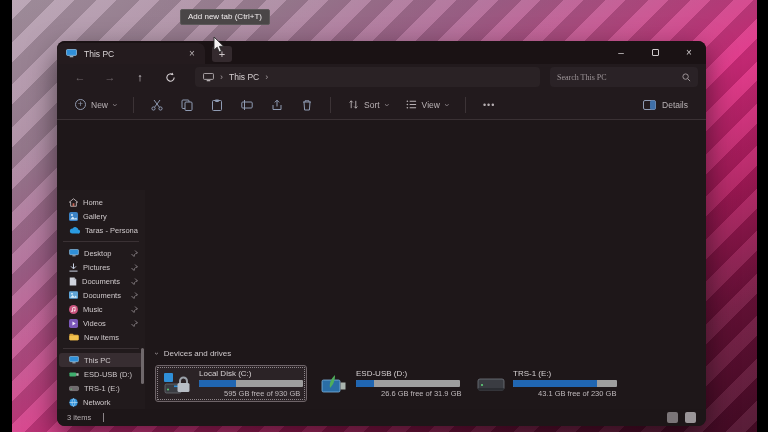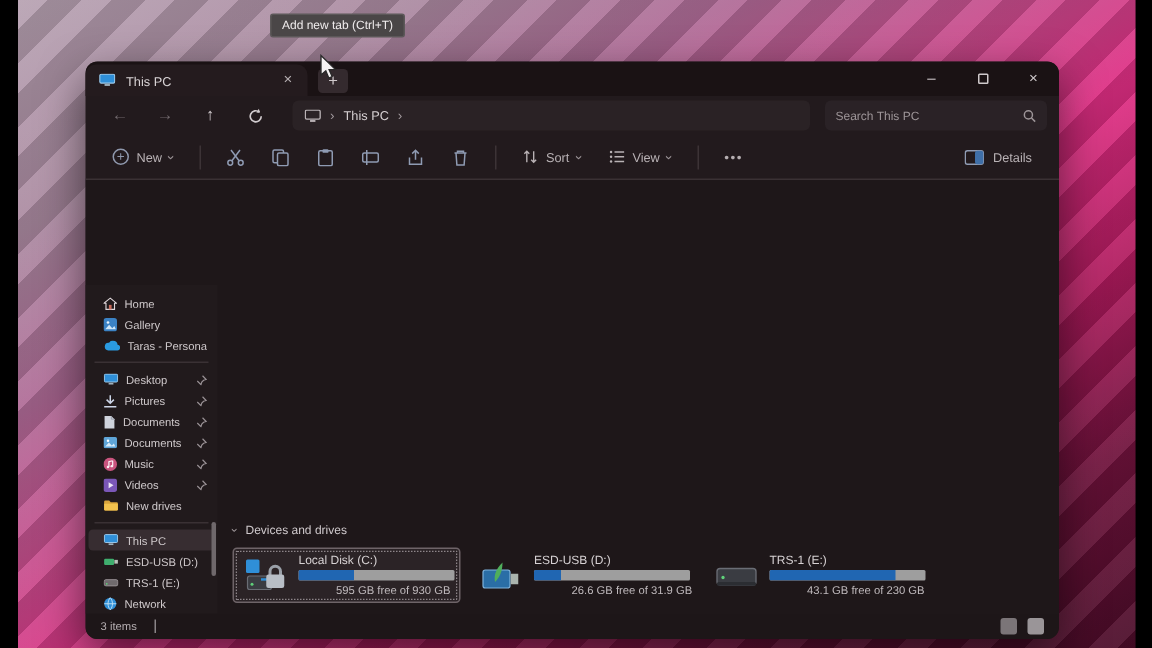--- a/index.html
+++ b/index.html
@@ -34,21 +34,21 @@
   .max-glyph { width:7px; height:7px; border:1px solid #cfc9cb; border-radius:1px; display:block; }
 
   
   .addressbar { height:26px; display:flex; align-items:center; padding:0 8px 0 10px; gap:4px; flex:none; }
   .nav-btn { width:26px; height:20px; display:flex; align-items:center; justify-content:center; font-size:11px; color:#d2cccf; }
   .nav-btn.dim { color:#6f676b; }
   .breadcrumb { flex:1; height:20px; margin-left:8px; background:#2a2225; border-radius:4px; display:flex; align-items:center; padding:0 8px; gap:6px; }
   .crumb-sep { font-size:9px; color:#a29a9e; transform:rotate(0deg); }
   .crumb-label { font-size:8.5px; color:#d6d0d2; }
   .searchbox { width:148px; height:20px; background:#2a2226; border-radius:4px; display:flex; align-items:center; padding:0 7px; margin-left:6px; }
-  .searchbox input { flex:1; background:transparent; border:none; outline:none; color:#c9c2c5; font-size:8px; font-family:Liberation Sans, sans-serif; }
+  .searchbox input { flex:1; background:transparent; border:none; outline:none; color:#c9c2c5; font-size:8px; font-family:Liberation Serif, serif; }
   .searchbox input::placeholder { color:#9d9598; }
   .search-glyph { width:9px; height:9px; flex:none; }
 
   
   .toolbar { height:30px; display:flex; align-items:center; padding:0 12px 0 10px; gap:2px; border-bottom:1px solid #3a3134; flex:none; }
   .tb-new { display:flex; align-items:center; gap:5px; padding:0 8px; height:22px; border-radius:4px; }
   .tb-new-plus { width:11px; height:11px; border:1px solid #8f98ad; border-radius:50%; display:flex; align-items:center; justify-content:center; font-size:9px; color:#8f98ad; line-height:1; }
   .tb-label { font-size:8.5px; color:#b9b2b5; }
   .chev { display:inline-block; font-size:9px; color:#9a9296; transform:rotate(90deg); }
   .tb-div { width:1px; height:16px; background:#3c3336; margin:0 7px; }
@@ -317,21 +317,21 @@
           <span class="side-label">Videos</span>
           <svg class="pin" width="7" height="7" viewBox="0 0 8 8">
             <path d="M4.6 0.6 L7.4 3.4 L5.4 4 L4 5.4 L3.4 7.4 L0.6 4.6" fill="none" stroke="#9a9296" stroke-width="0.9"></path>
           </svg>
         </div>
         <div class="side-item">
           <svg class="sicon" width="10" height="8" viewBox="0 0 12 9">
             <path d="M0.5 1.5 A1 1 0 0 1 1.5 0.5 H4.5 L5.8 1.8 H10.5 A1 1 0 0 1 11.5 2.8 V7.5 A1 1 0 0 1 10.5 8.5 H1.5 A1 1 0 0 1 0.5 7.5 Z" fill="#d9a43c"></path>
             <path d="M0.5 3 H11.5 V7.5 A1 1 0 0 1 10.5 8.5 H1.5 A1 1 0 0 1 0.5 7.5 Z" fill="#f2c14e"></path>
           </svg>
-          <span class="side-label">New drives</span>
+          <span class="side-label">New items</span>
         </div>
 
         <div class="side-div"></div>
 
         <div class="side-item selected">
           <svg class="sicon" width="10" height="8" viewBox="0 0 12 10">
             <rect x="0.5" y="0.5" width="11" height="6.6" rx="1" fill="#2f8fd8" stroke="#9ecdee" stroke-width="0.8"></rect>
             <rect x="4" y="7.8" width="4" height="1.4" fill="#9fb0bc"></rect>
           </svg>
           <span class="side-label">This PC</span>

